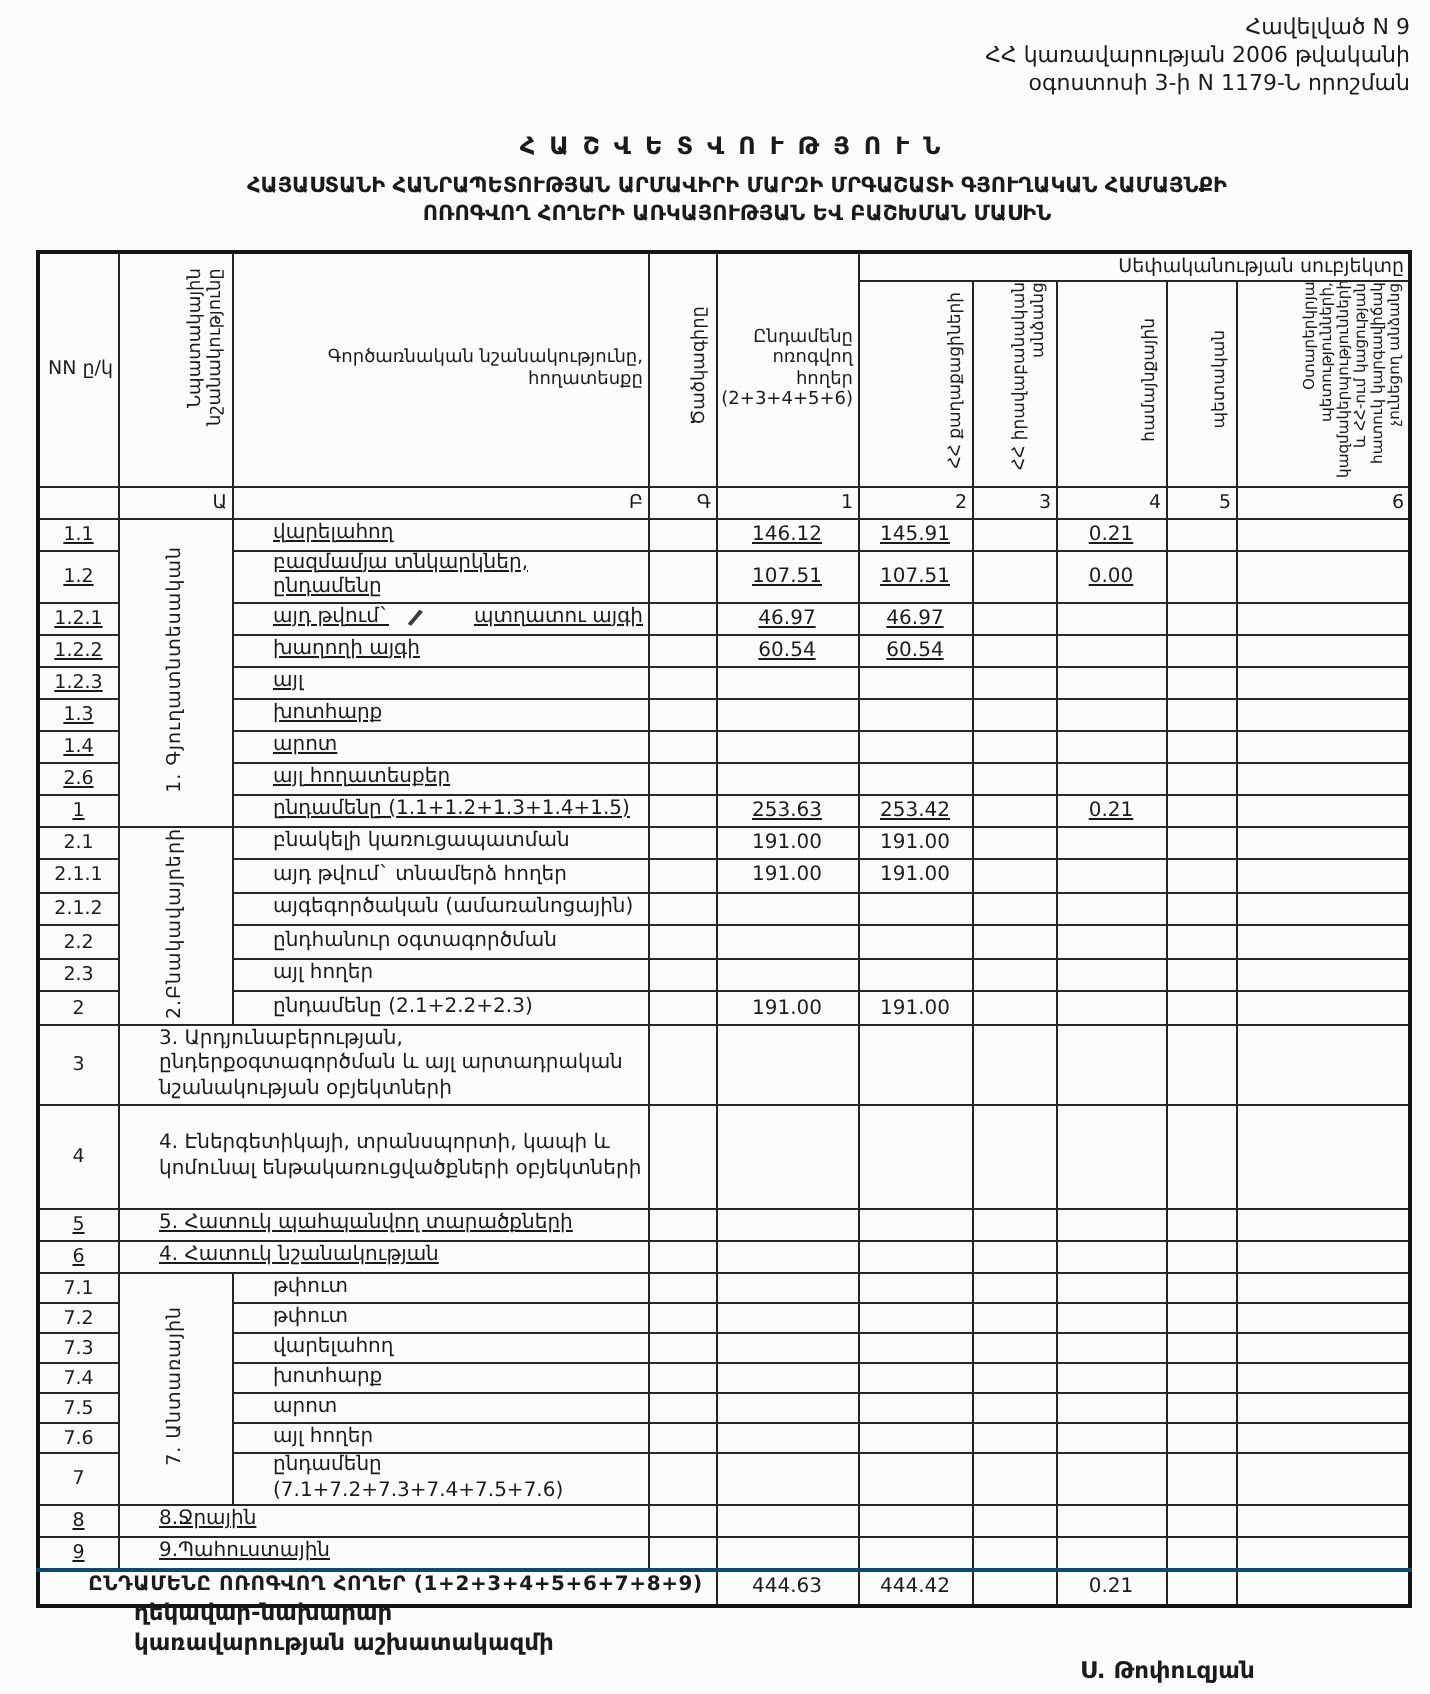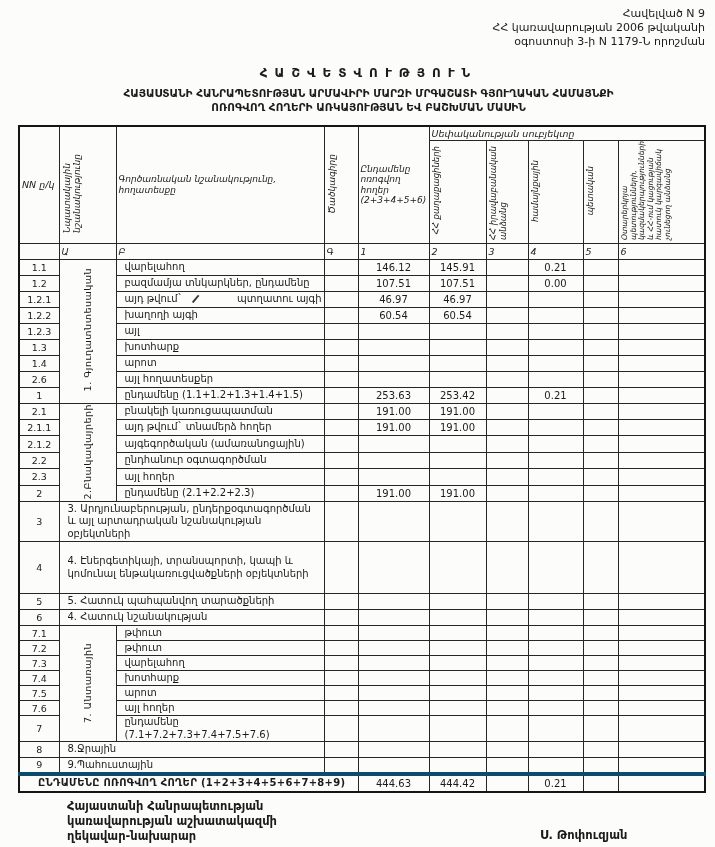--- a/index.html
+++ b/index.html
@@ -13,42 +13,42 @@
   
   .titleblock{position:absolute;top:66px;left:11px;width:715px;text-align:center;}
   .t-head{font-size:12px;font-weight:bold;letter-spacing:7px;}
   .t-sub{font-size:10.5px;font-weight:bold;line-height:13.5px;margin-top:7px;}
 
   
   table.rpt{position:absolute;left:18px;top:125px;width:686px;border-collapse:collapse;
             table-layout:fixed;font-size:10px;border:2px solid #151515;}
   .rpt th,.rpt td{border:1px solid #262626;padding:0 2px;vertical-align:middle;
                   overflow:hidden;font-weight:normal;}
-  .rpt thead th{text-align:left;font-style:italic;}
+  .rpt thead th{text-align:right;}
   .grow{height:14px;font-size:9.5px;}
   .hrow{height:103px;}
   .hv{writing-mode:vertical-rl;transform:rotate(180deg);display:inline-block;
       line-height:1.12;font-size:8.5px;max-height:98px;}
   .hv.big{font-size:9px;}
   .hv.tiny{font-size:7.6px;}
   .h-small{font-size:9px;line-height:1.15;}
   .subrow th{height:15px;font-size:9.5px;}
   td.nn{text-align:center;font-size:9.5px;}
-  td.lbl{text-align:left;padding-left:8px;font-size:10px;line-height:1.25;}
+  td.lbl{text-align:left;padding-left:20px;font-size:10px;line-height:1.25;}
   td.lbl.center{text-align:left;}
   td.num{text-align:center;font-size:10px;}
   td.vgroup{text-align:center;}
   .gv{writing-mode:vertical-rl;transform:rotate(180deg);display:inline-block;
       font-size:9.5px;letter-spacing:.5px;}
-  tr.r{height:16px;}
+  tr.r{height:16px;text-decoration:underline;}
   tr.r2{height:15px;}
   tr.tall3{height:40px;}
   tr.tall4{height:52px;}
   tr.r7{height:15px;}
-  tr.total{height:18px;border-top:4px solid #0c4a6e;}
+  tr.total{height:18px;border-top:2px solid #0c4a6e;}
   tr.total td.lbl{font-weight:bold;text-align:center;font-size:10px;letter-spacing:.3px;}
   .split{display:flex;align-items:center;}
   .split .mid{flex:1;text-align:right;}
   .tick{display:inline-block;width:6px;height:9px;border-right:2px solid #3a3a3a;
         transform:rotate(28deg) skewX(-12deg);margin-left:6px;margin-top:-4px;}
 
   
   .footer-left{position:absolute;left:67px;top:799px;font-weight:bold;font-size:11.5px;
                line-height:15px;}
   .signature{position:absolute;left:540px;top:828px;font-weight:bold;font-size:11.5px;}
@@ -442,19 +442,18 @@
         <td class="num">444.42</td>
         <td class="num"></td>
         <td class="num">0.21</td>
         <td class="num"></td>
         <td class="num"></td>
       </tr>
     </tbody>
   </table>
 
   <div class="footer-left">
-    <div>Հայաստանի Հանրապետության</div>
+    <div>ղեկավար-նախարար</div>
     <div>կառավարության աշխատակազմի</div>
-    <div>ղեկավար-նախարար</div>
   </div>
   <div class="signature">Ս. Թոփուզյան</div>
 
 </div>
 
 </body></html>

